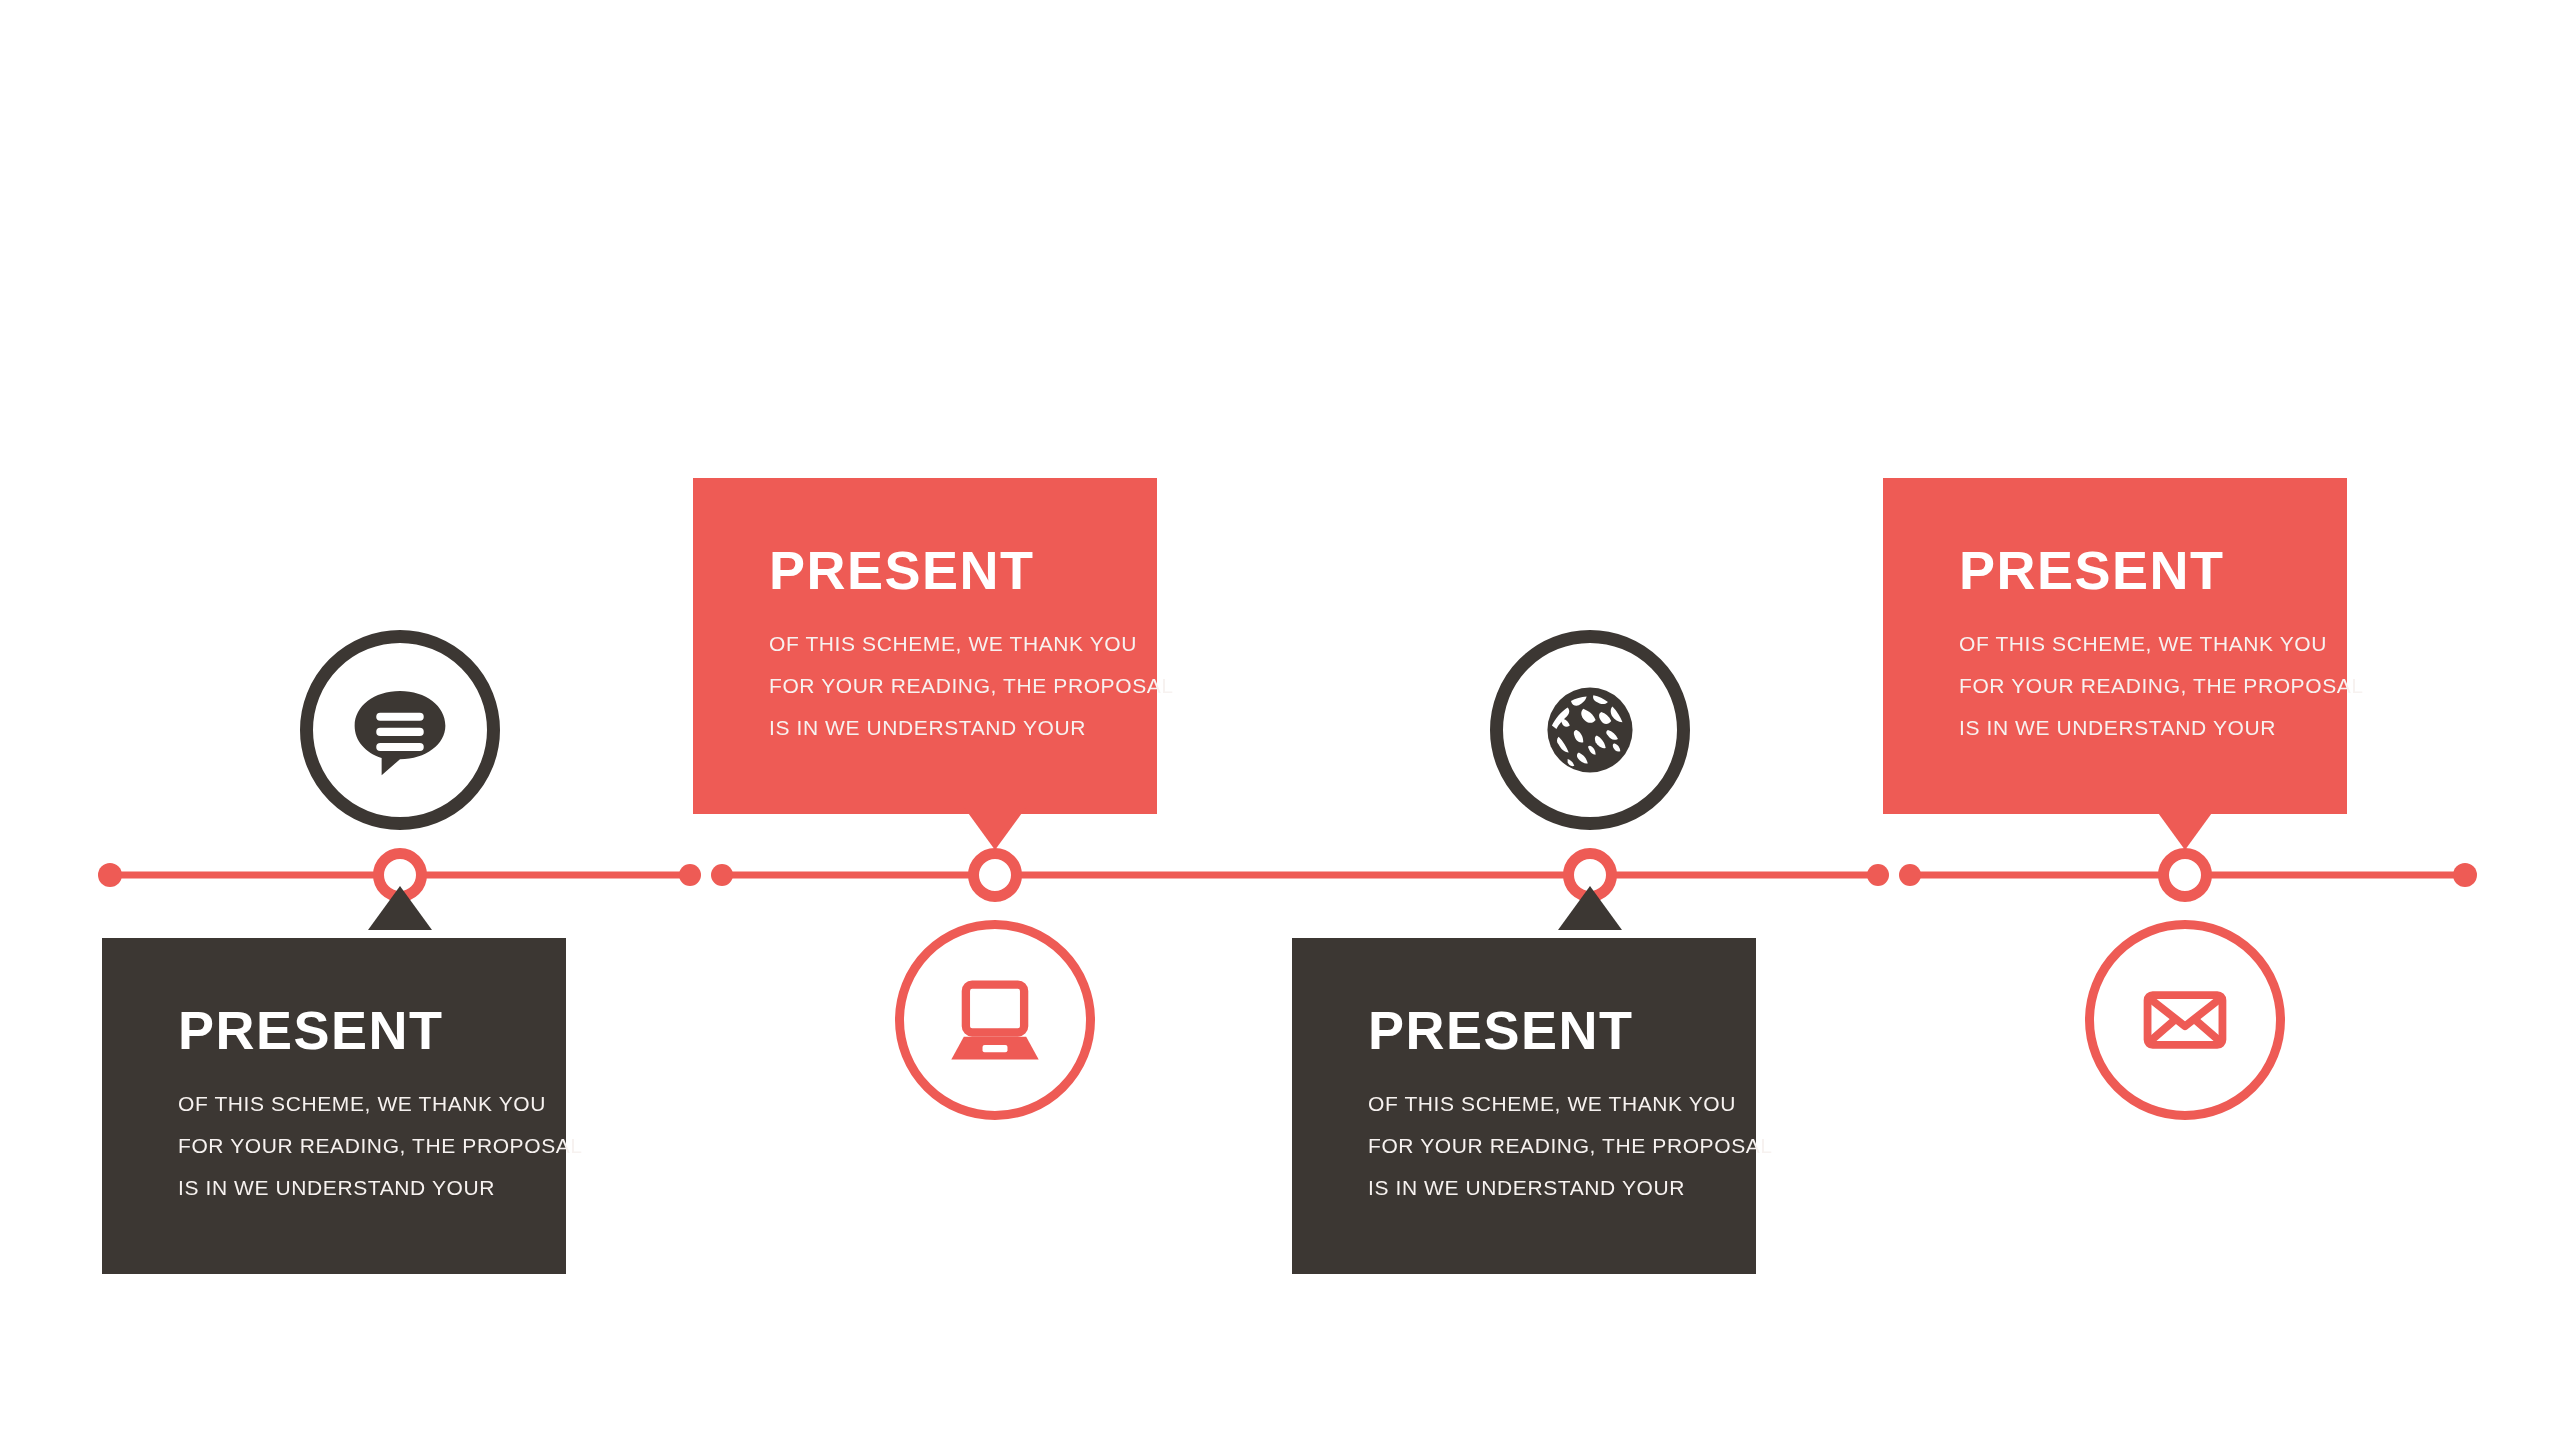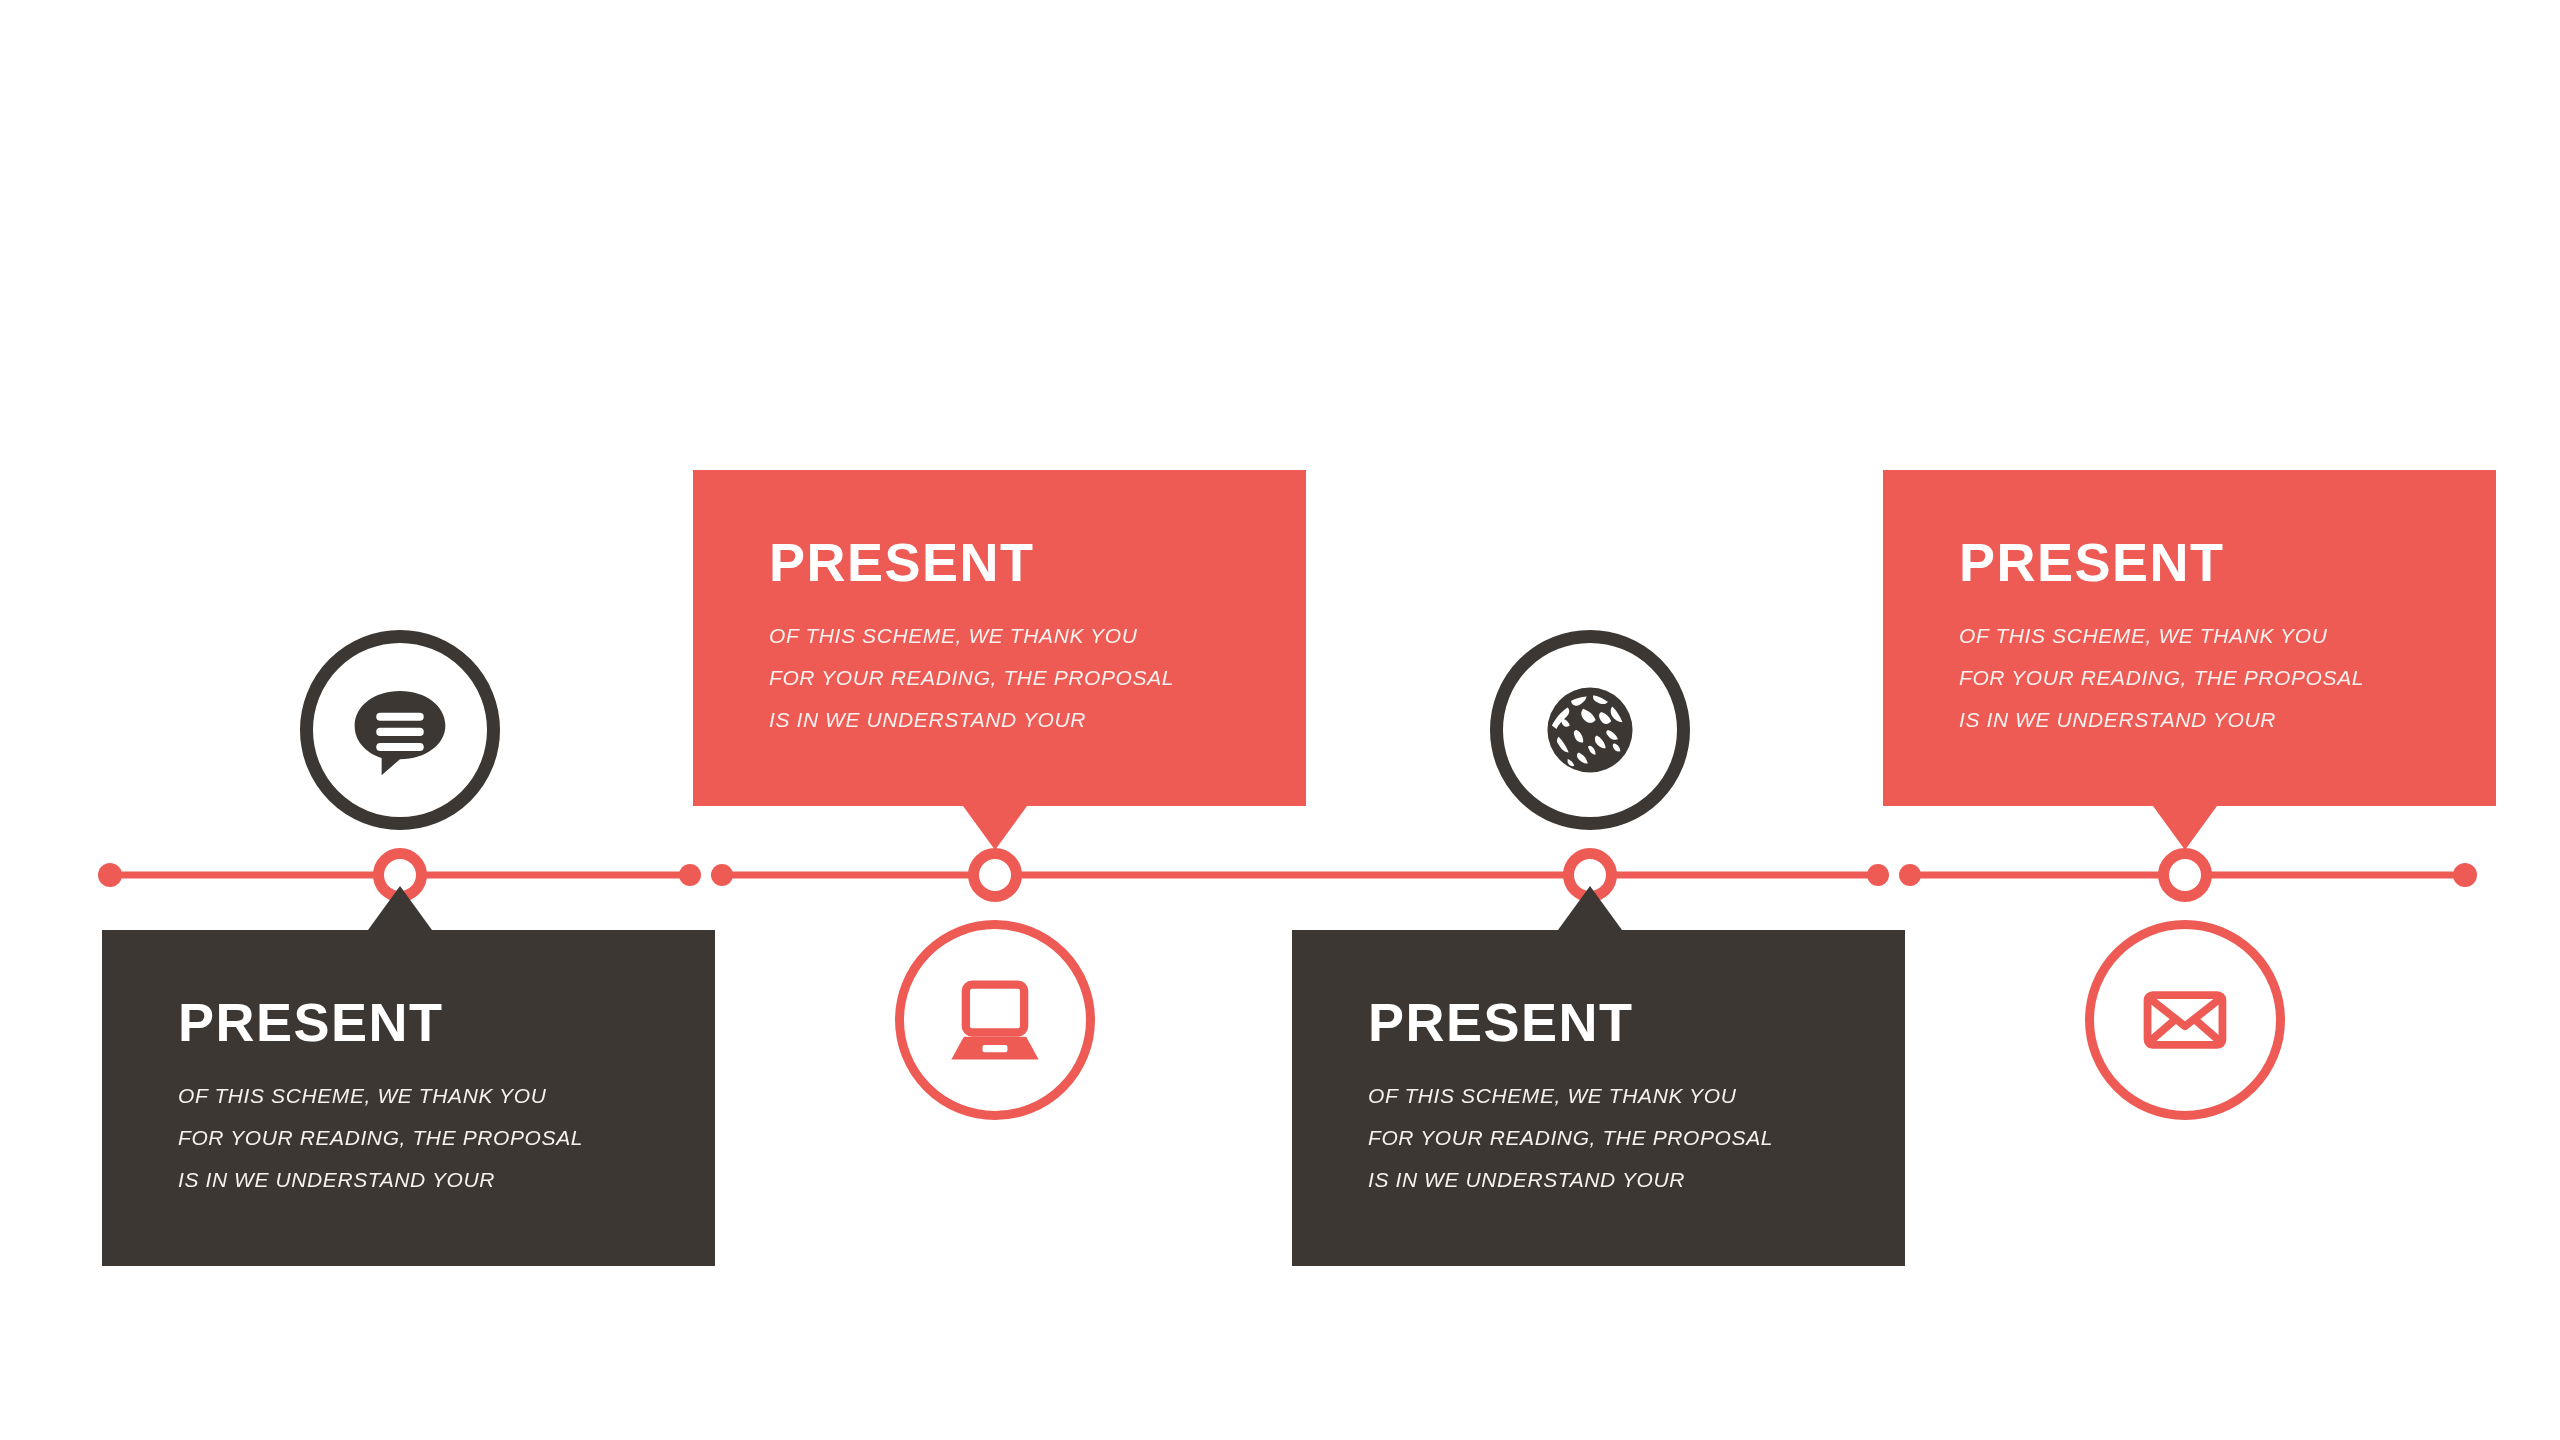--- a/index.html
+++ b/index.html
@@ -26,46 +26,46 @@
     width: 2560px;
     height: 1440px;
     pointer-events: none;
   }
   .timeline-layer svg { display: block; }
 
   
   .box {
     position: absolute;
     box-sizing: border-box;
-    width: 613px;
+    width: 464px;
     height: 336px;
     padding: 0 0 0 76px;
     display: flex;
     flex-direction: column;
     justify-content: center;
+    margin-top: 8px;
   }
   .box.dark  { background: #3c3733; }
   .box.red   { background: #ee5b55; }
 
   .box-title {
     color: #ffffff;
     font-size: 54px;
     font-weight: bold;
     letter-spacing: 1.5px;
     line-height: 1;
     margin: 0 0 26px 0;
     white-space: nowrap;
   }
   .box-body {
     color: #f7f2f0;
     font-size: 21px;
     line-height: 2.0;
     letter-spacing: 0.6px;
     margin: 0;
-    font-style: italic;
   }
   .box-body span { display: block; white-space: nowrap; }
 
   
   .tail {
     position: absolute;
     width: 0;
     height: 0;
   }
   .tail-up {   

